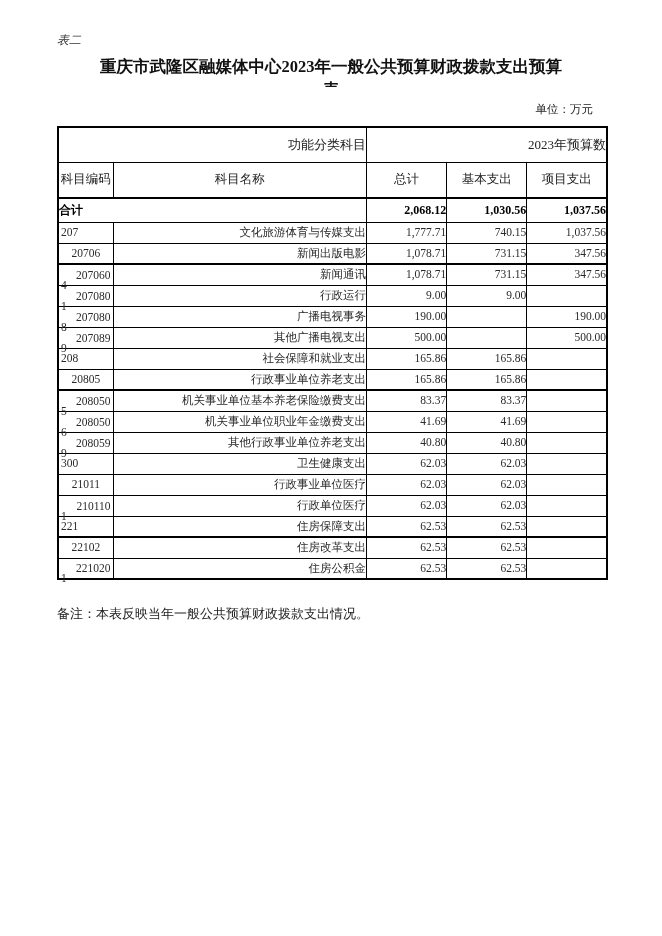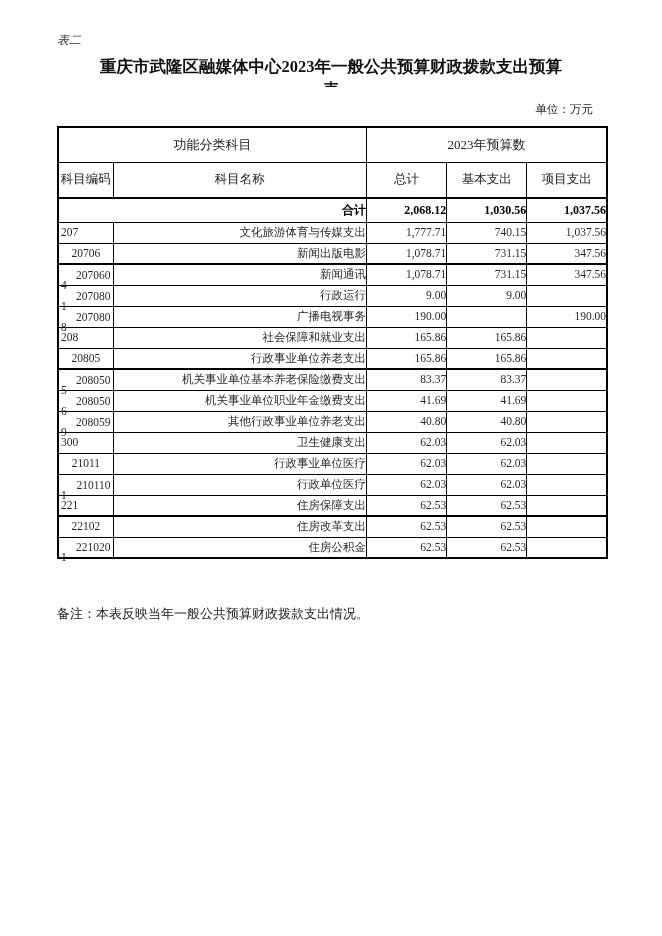--- a/index.html
+++ b/index.html
@@ -37,27 +37,27 @@
     font-weight: normal;
     overflow: visible;
     padding: 0;
   }
   col.c-code { width: 55px; }
   col.c-name { width: 253px; }
   col.c-total, col.c-basic, col.c-project { width: 80px; }
 
   tr.header-row-1 { height: 35px; }
   tr.header-row-2 { height: 36px; }
-  tr.header-row-1 th { font-size: 13px; color: #222; }
+  tr.header-row-1 th { font-size: 13px; color: #222; text-align: right; }
   tr.header-row-2 th { font-size: 12.5px; color: #222; border-bottom: 2px solid #000; }
   th.code-header { line-height: 15px; padding: 0 6px; }
 
   tr.total-row { height: 24px; }
   tr.total-row td { font-weight: bold; font-size: 12px; color: #000; }
-  td.center { text-align: right; }
+  td.center { text-align: left; }
 
   tr.data-row { height: 21px; }
   tr.data-row td { font-size: 11.5px; color: #2a2a2a; line-height: 13px; }
   tr.thick-bottom td { border-bottom-width: 2px; }
 
   td.code-cell { position: relative; }
   .code-main { display: block; }
   tr.level-1 td.code-cell .code-main { text-align: left; padding-left: 2px; }
   tr.level-2 td.code-cell .code-main { text-align: center; }
   tr.level-3 td.code-cell .code-main { text-align: right; padding-right: 2px; padding-top: 1px; }
@@ -160,20 +160,30 @@
       <tr class="data-row level-3">
     <td class="code-cell">
       <span class="code-main">207080</span>
       <span class="code-hang">8</span>
     </td>
     <td class="name-cell">广播电视事务</td>
     <td class="num-cell">190.00</td>
     <td class="num-cell"></td>
     <td class="num-cell">190.00</td>
   </tr>
+      <tr class="data-row level-3">
+    <td class="code-cell">
+      <span class="code-main">207089</span>
+      <span class="code-hang">9</span>
+    </td>
+    <td class="name-cell">其他广播电视支出</td>
+    <td class="num-cell">500.00</td>
+    <td class="num-cell"></td>
+    <td class="num-cell">500.00</td>
+  </tr>
       <tr class="data-row level-1">
     <td class="code-cell">
       <span class="code-main">208</span>
 
     </td>
     <td class="name-cell">社会保障和就业支出</td>
     <td class="num-cell">165.86</td>
     <td class="num-cell">165.86</td>
     <td class="num-cell"></td>
   </tr>

